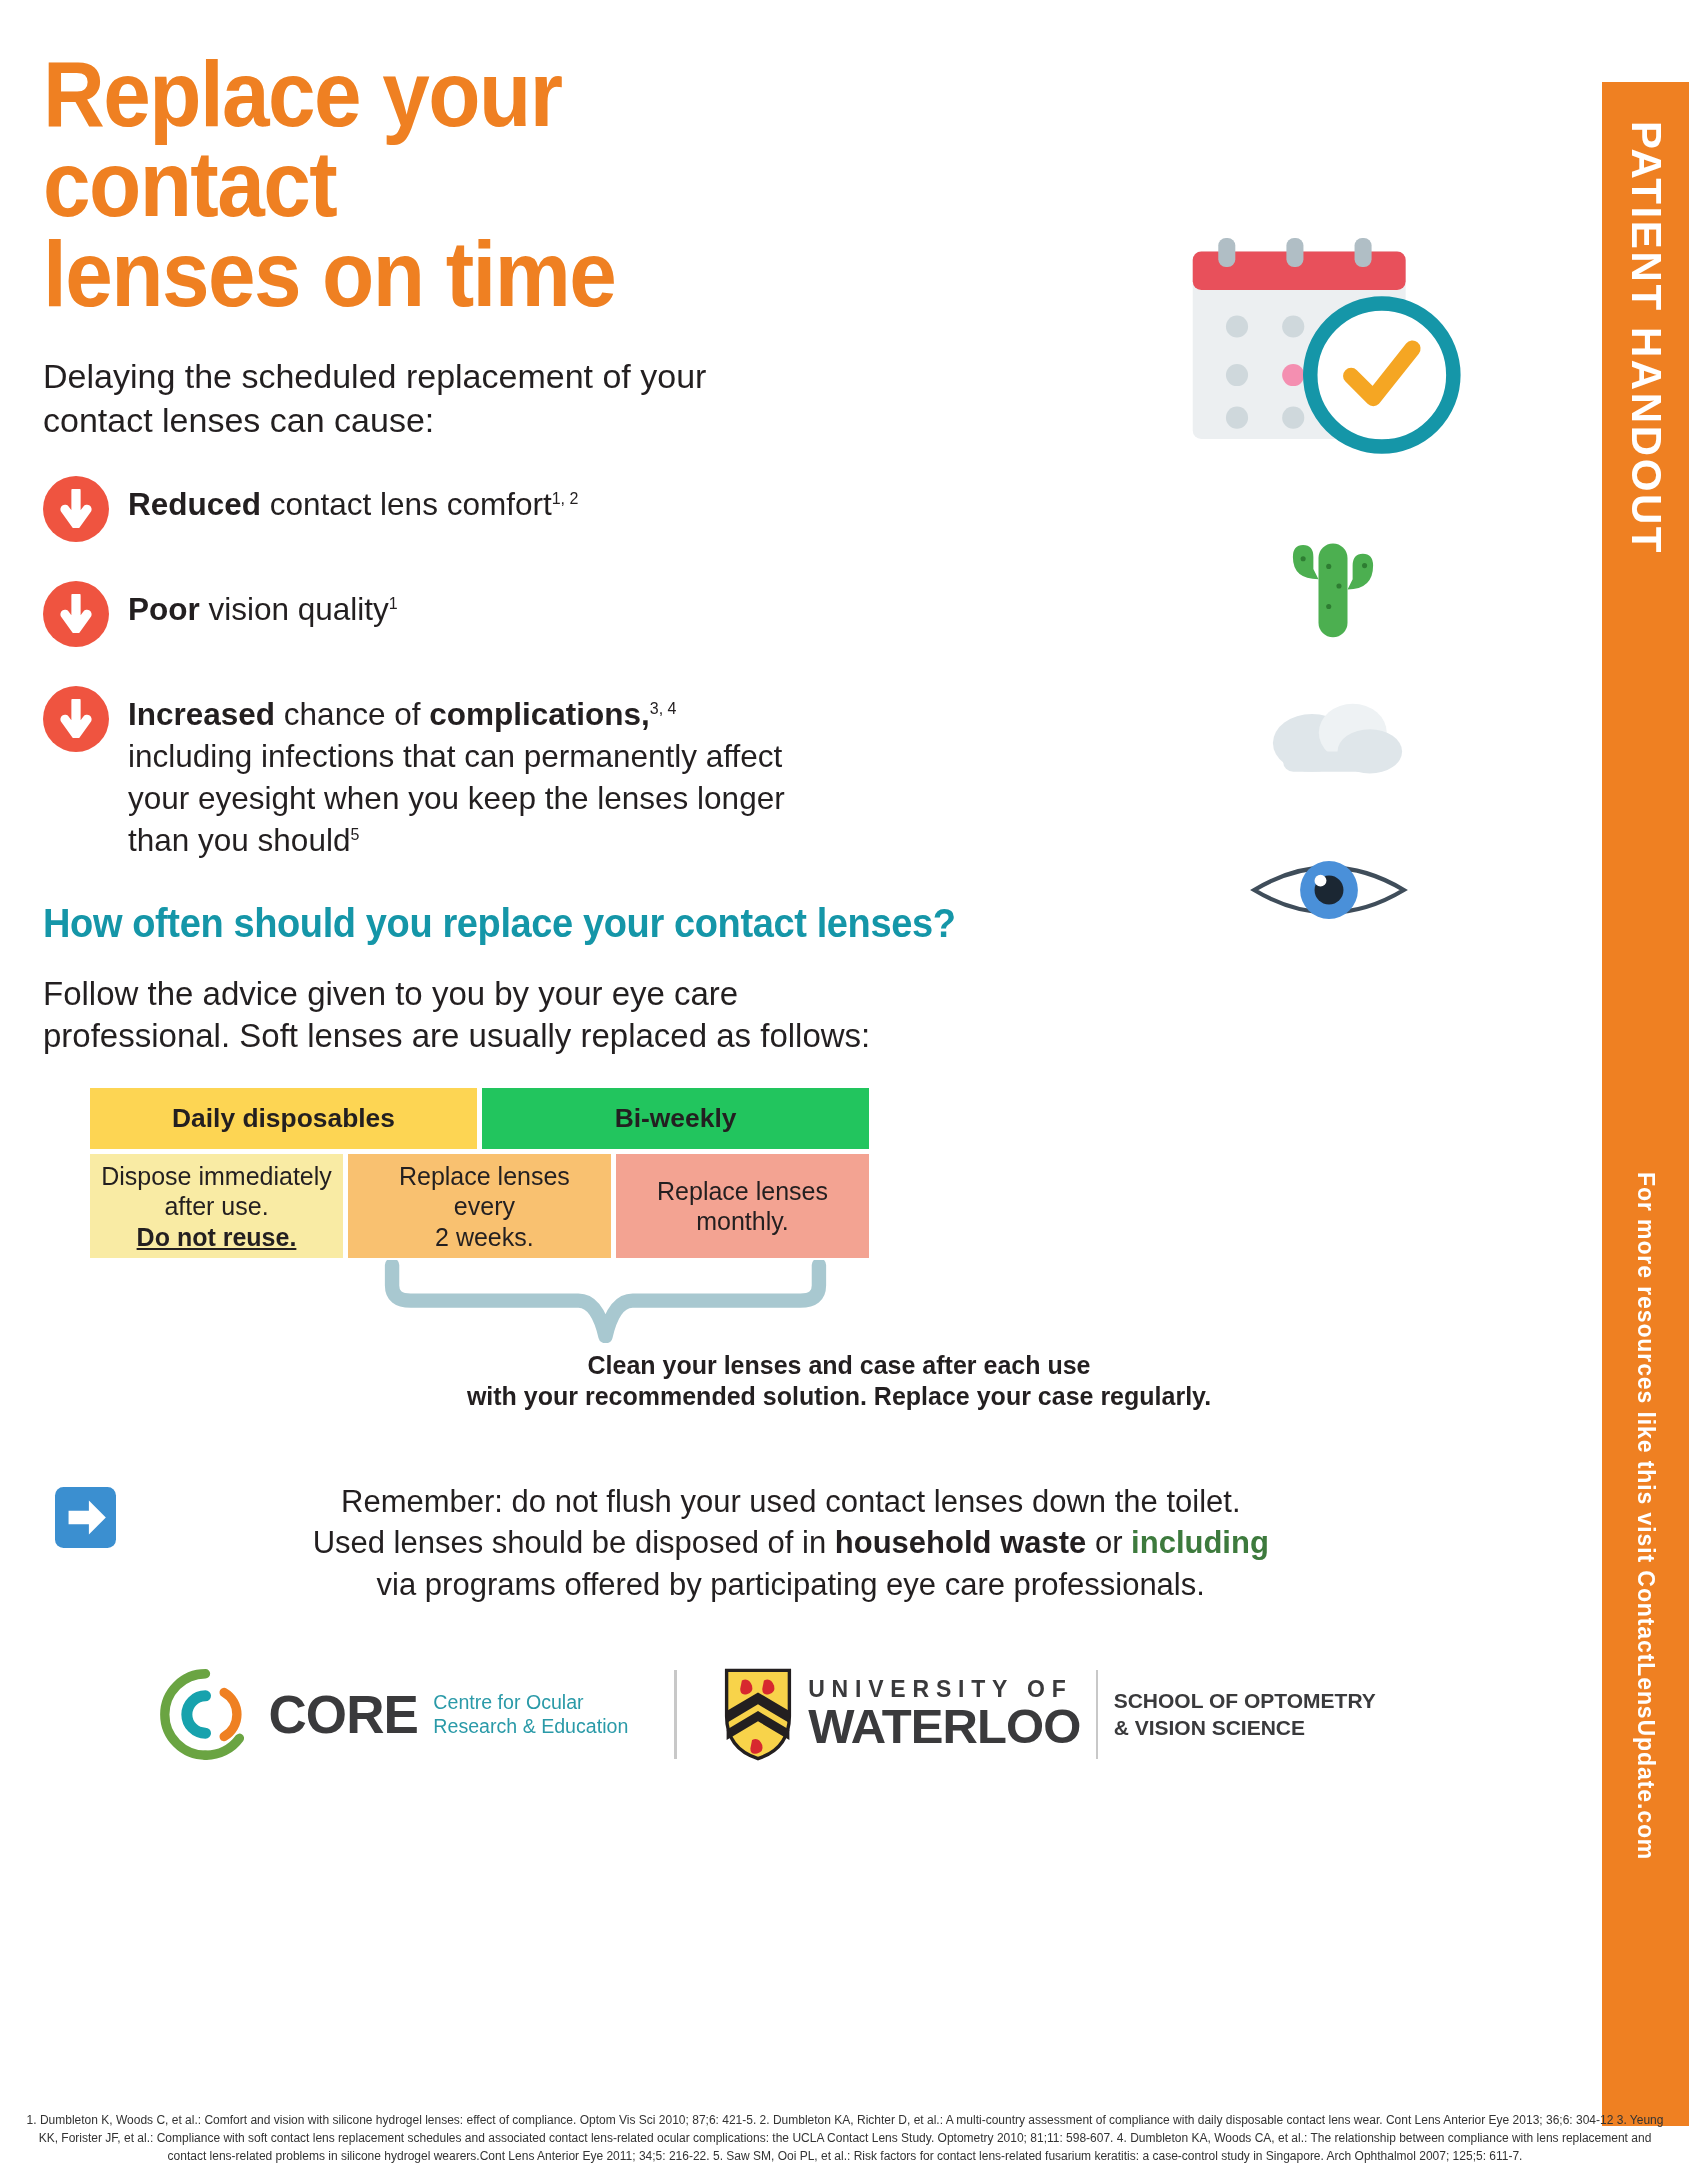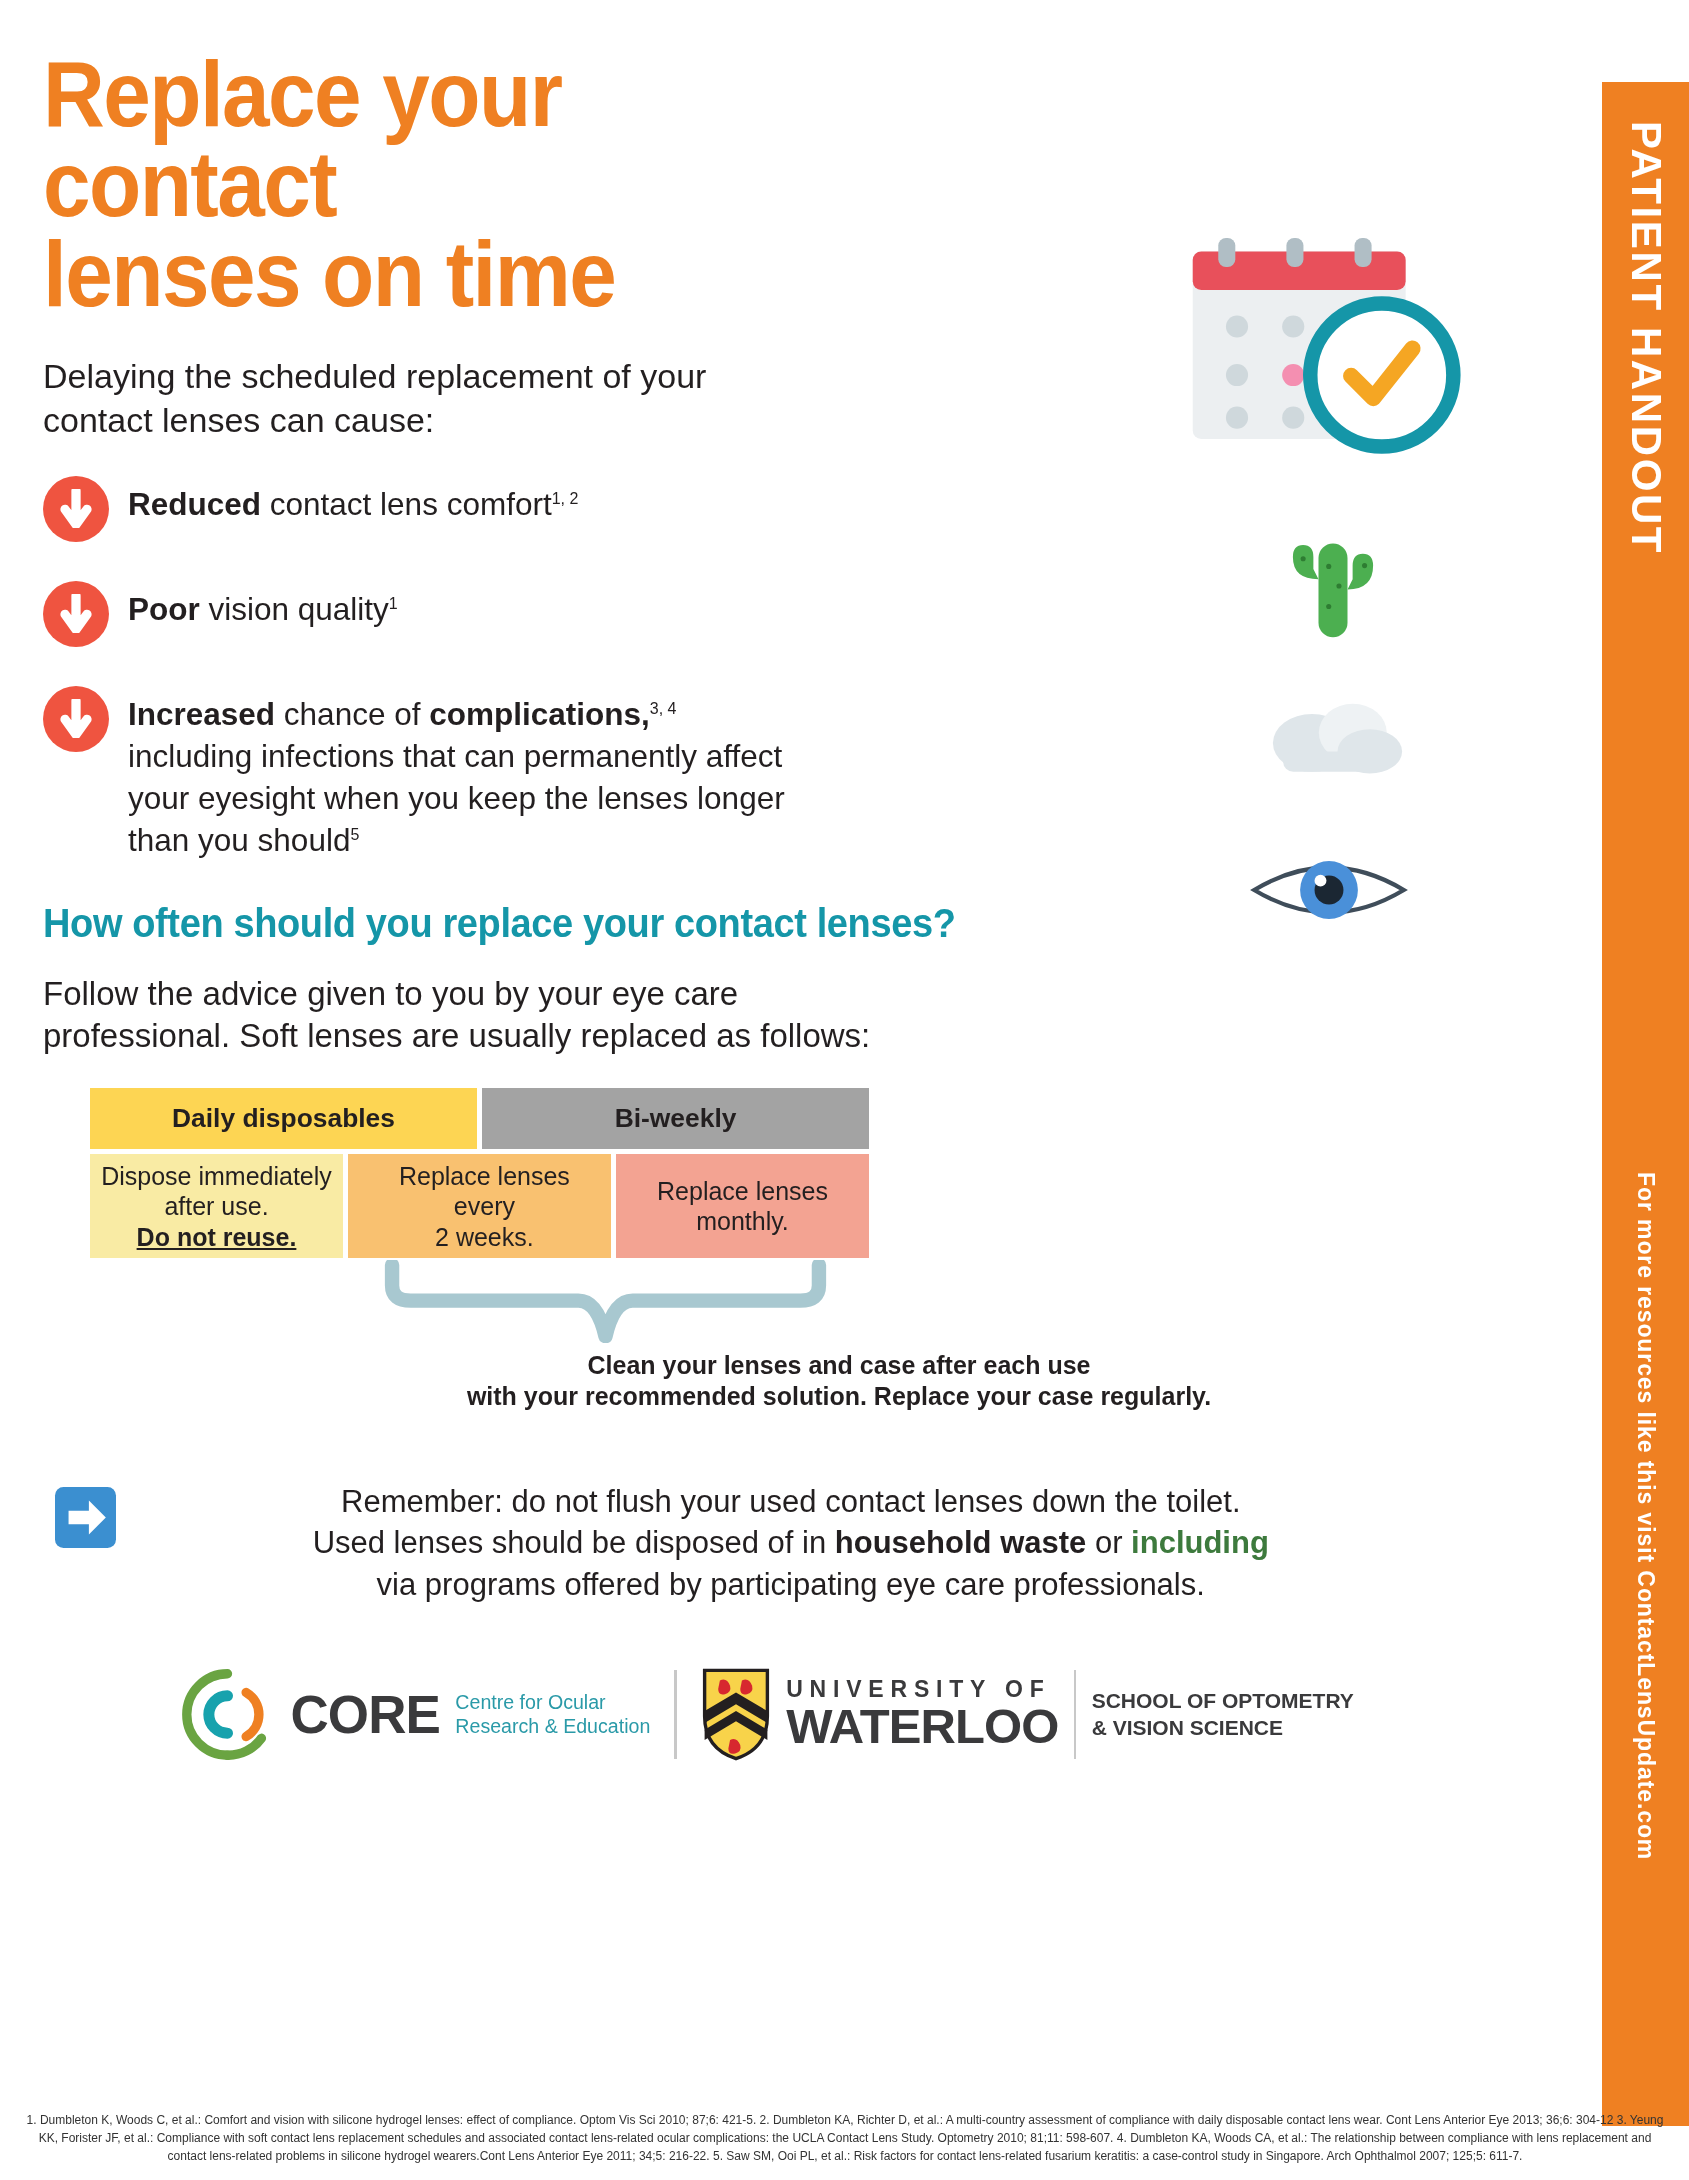--- a/index.html
+++ b/index.html
@@ -96,21 +96,21 @@
   .tbl { margin-top: 31px; margin-left: 47px; width: 779px; }
   .tbl-row { display: flex; gap: 5.1px; }
   .tbl-row + .tbl-row { margin-top: 5.1px; justify-content: flex-end; }
   .th, .td {
     flex: 1 1 0; text-align: center;
     display: flex; align-items: center; justify-content: center;
   }
   .th { height: 61px; font-weight: bold; font-size: 26.4px; }
   .td { height: 104px; font-size: 25px; line-height: 1.22; padding: 5.1px 10.2px; }
   .th-1 { background: #fdd553; }
-  .th-2 { background: #a3a3a3; }
+  .th-2 { background: #22c55e; }
   .th-3 { background: #ed7b5e; }
   .td-1 { background: #f9eba4; }
   .td-2 { background: #f9c170; padding-left: 20px; }
   .td-3 { background: #f3a392; }
   .td u { text-decoration: underline; font-weight: bold; }
 
   
   .brace-wrap { margin-top: 1.7px; margin-left: 341px; }
   .caption {
     text-align: center; font-weight: bold; font-size: 25px;
@@ -127,21 +127,21 @@
   .rem-text {
     font-size: 31px; line-height: 1.35; text-align: center;
     flex: 1 1 auto; margin-left: 8.5px; margin-right: 34px;
   }
   .rem-text b { font-weight: bold; }
   .green { color: #3d7a3d; font-weight: bold; }
 
   
   .logos {
     display: flex; align-items: center; justify-content: center;
-    margin-top: 61px; gap: 24px;
+    margin-top: 61px; gap: 46px;
   }
   .core-block { display: flex; align-items: center; gap: 15.3px; }
   .core-word { font-size: 53px; font-weight: bold; color: #3a3a3c; letter-spacing: -0.9px; }
   .core-sub { font-size: 19.6px; color: #2a9aa8; line-height: 1.2; }
   .divider { width: 2.6px; height: 89px; background: #c8c8c8; }
   .uw-block { display: flex; align-items: center; gap: 15.3px; }
   .uw-words { line-height: 1; }
   .uw-top { font-size: 23px; letter-spacing: 6.8px; color: #3a3a3c; font-weight: bold; }
   .uw-bot { font-size: 49px; letter-spacing: -0.9px; color: #3a3a3c; font-weight: bold; margin-top: 1.7px;}
   .uw-sub { font-size: 21px; font-weight: bold; color: #3a3a3c; line-height: 1.25; }

